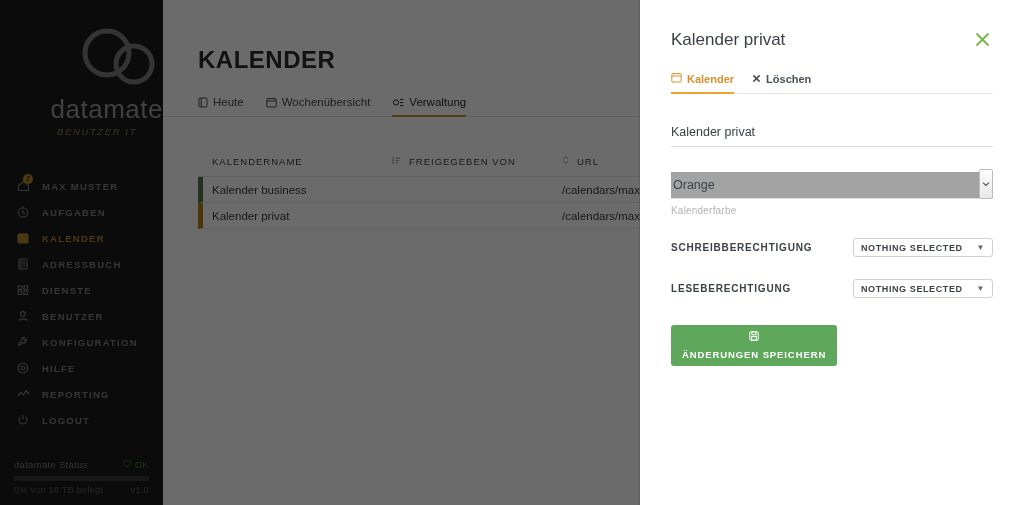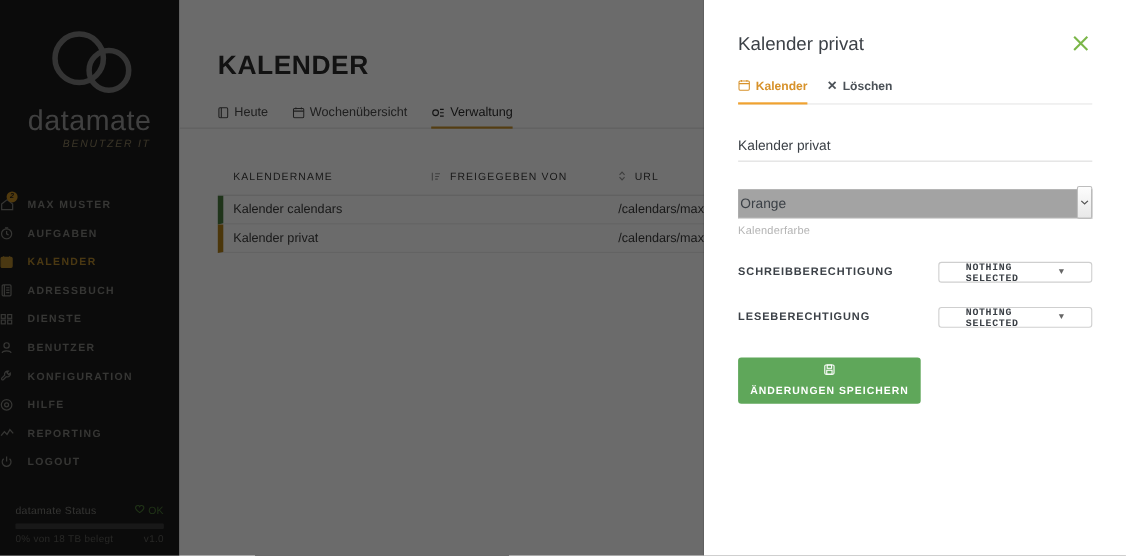--- a/index.html
+++ b/index.html
@@ -20,36 +20,36 @@
   
   .sidebar {
     width: 163px; height: 505px;
     background: #1c1c1c;
     position: relative;
     flex: 0 0 163px;
     color: #8e8e8e;
   }
   .logo-wrap {
     padding-top: 26px;
-    display: flex; flex-direction: column; align-items: center;
+    display: flex; flex-direction: column; align-items: flex-end;
   }
   .logo-mark { width: 92px; height: 64px; }
   .logo-word {
     font-size: 26px; letter-spacing: .5px;
     color: #9a9a9a; margin-top: 4px; font-weight: 400;
   }
   .logo-tag {
     font-size: 9.5px; letter-spacing: 1.6px; font-style: italic;
     color: #8a7d5e; margin-top: 1px; align-self: flex-end; margin-right: 26px;
   }
 
   .nav { margin-top: 36px; }
   .nav-item {
     display: flex; align-items: center;
-    height: 26px; 
+    height: 26px; padding-left: 17px;
     font-size: 9.5px; letter-spacing: 1.25px; font-weight: bold;
     color: #80807c; cursor: pointer;
     text-transform: uppercase;
   }
   .nav-item .ico {
     width: 17px; height: 14px; margin-right: 8px;
     display: inline-flex; align-items: center; justify-content: flex-start;
     position: relative;
   }
   .nav-item.active { color: #b1862c; }
@@ -193,23 +193,23 @@
     display: flex; align-items: center; margin-top: 22px;
   }
   .perm-label {
     flex: 1; font-size: 10px; font-weight: bold; letter-spacing: .8px;
     color: #3c4147; text-transform: uppercase;
   }
   .perm-select {
     width: 140px; height: 19px;
     border: 1px solid #cfcfcf; border-radius: 3px;
     background: #fff; display: flex; align-items: center;
-    justify-content: space-between; padding: 0 24px; cursor: pointer;
+    justify-content: space-between; padding: 0 7px; cursor: pointer;
     font-size: 9px; font-weight: bold; letter-spacing: .6px;
-    color: #3c4147; text-transform: uppercase; font-family: Liberation Mono, monospace;
+    color: #3c4147; text-transform: uppercase;
   }
   .caret { font-size: 8px; color: #666; }
 
   .save-btn {
     margin-top: 27px; display: inline-flex; align-items: center; gap: 6px;
     background: #5fa75a; color: #fff; border: 0; border-radius: 3px;
     font-size: 9.5px; font-weight: bold; letter-spacing: .9px;
     padding: 6px 11px; cursor: pointer; text-transform: uppercase;
     font-family: "Liberation Sans", sans-serif;
     flex-direction: column;
@@ -428,21 +428,21 @@
             <svg width="7" height="10" viewBox="0 0 7 10" fill="none" stroke="#3c3c3c" stroke-width="1">
               <path d="M1.2 4 L3.5 1.4 L5.8 4"></path>
                 <path d="M1.2 6 L3.5 8.6 L5.8 6"></path>
             </svg>
           </span>
           <span>URL</span>
         </div>
       </div>
 
       <div class="trow" style="border-left-color:#4a7c3f">
-        <div class="td-name">Kalender calendars</div>
+        <div class="td-name">Kalender business</div>
         <div class="td-shared"></div>
         <div class="td-url">/calendars/max/48</div>
       </div>
 
       <div class="trow" style="border-left-color:#b3801a">
         <div class="td-name">Kalender privat</div>
         <div class="td-shared"></div>
         <div class="td-url">/calendars/max/28</div>
       </div>
 

